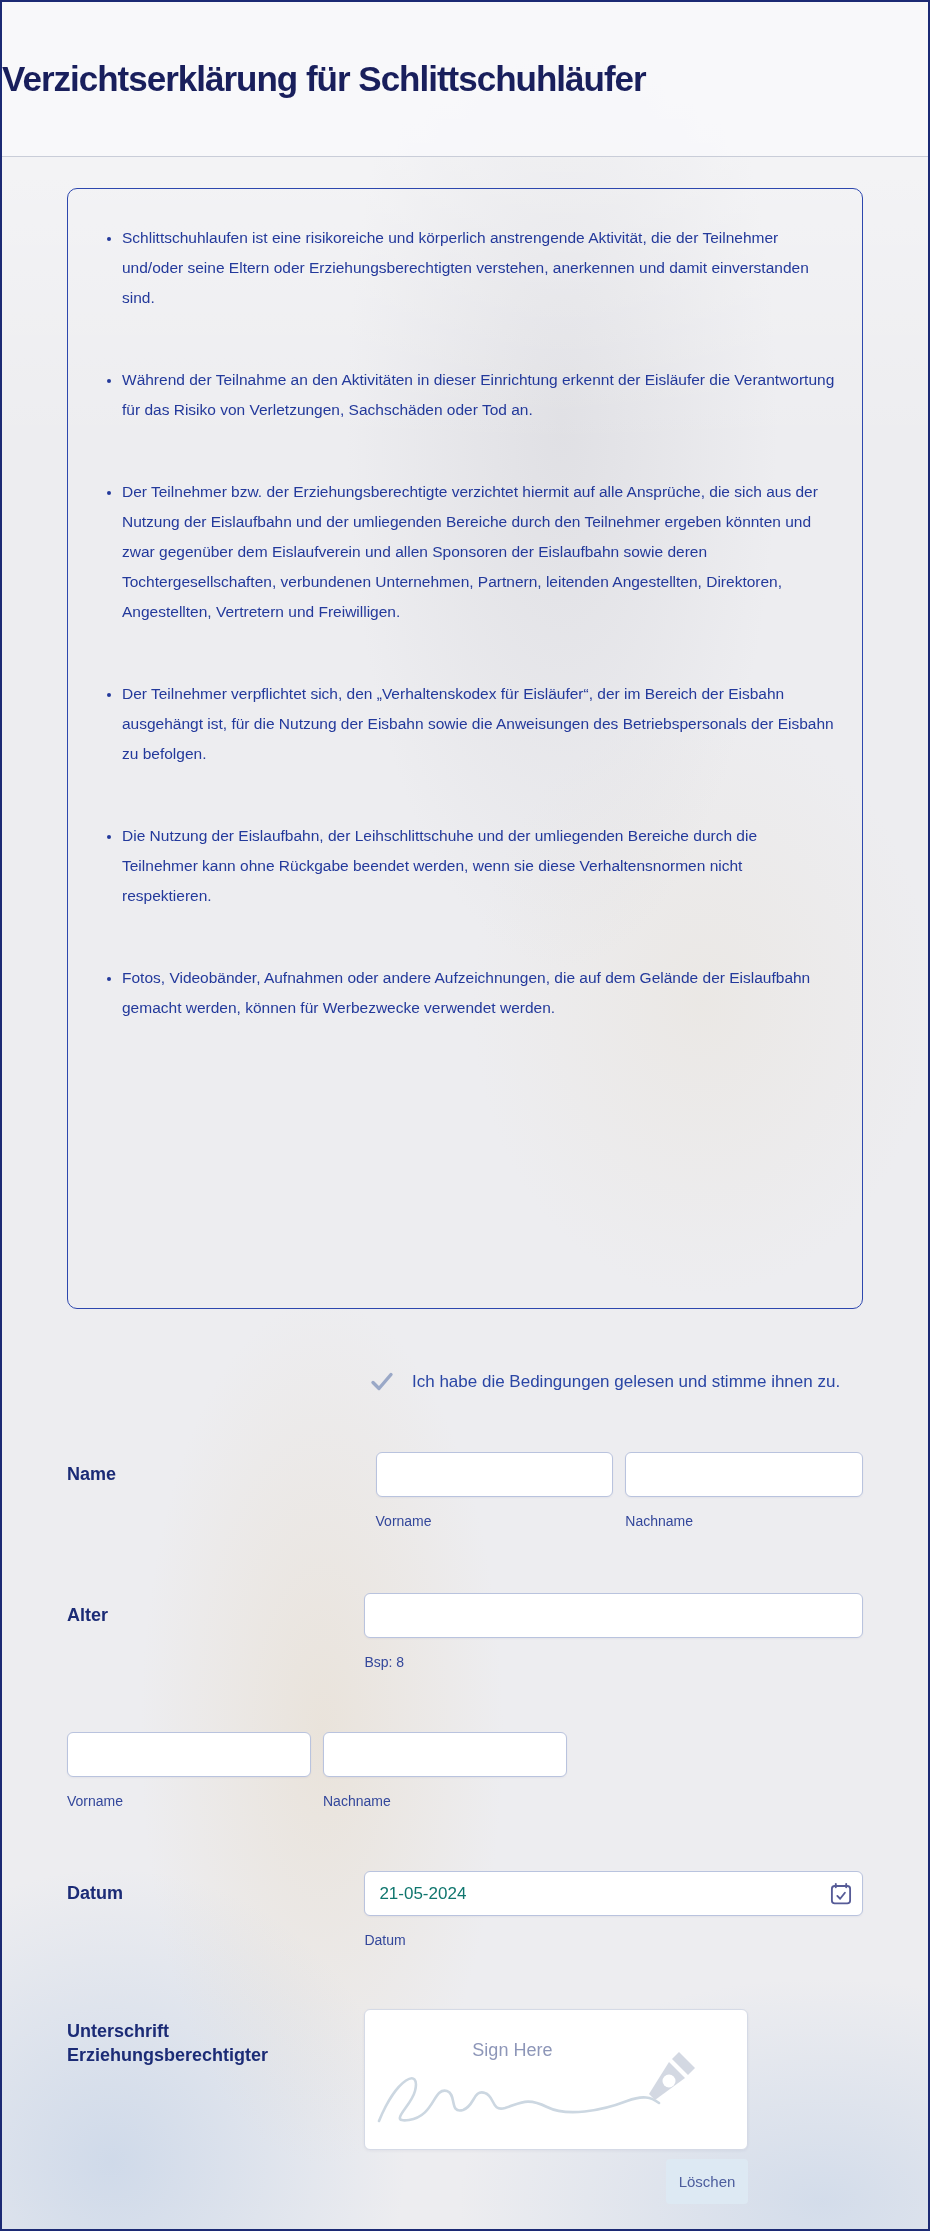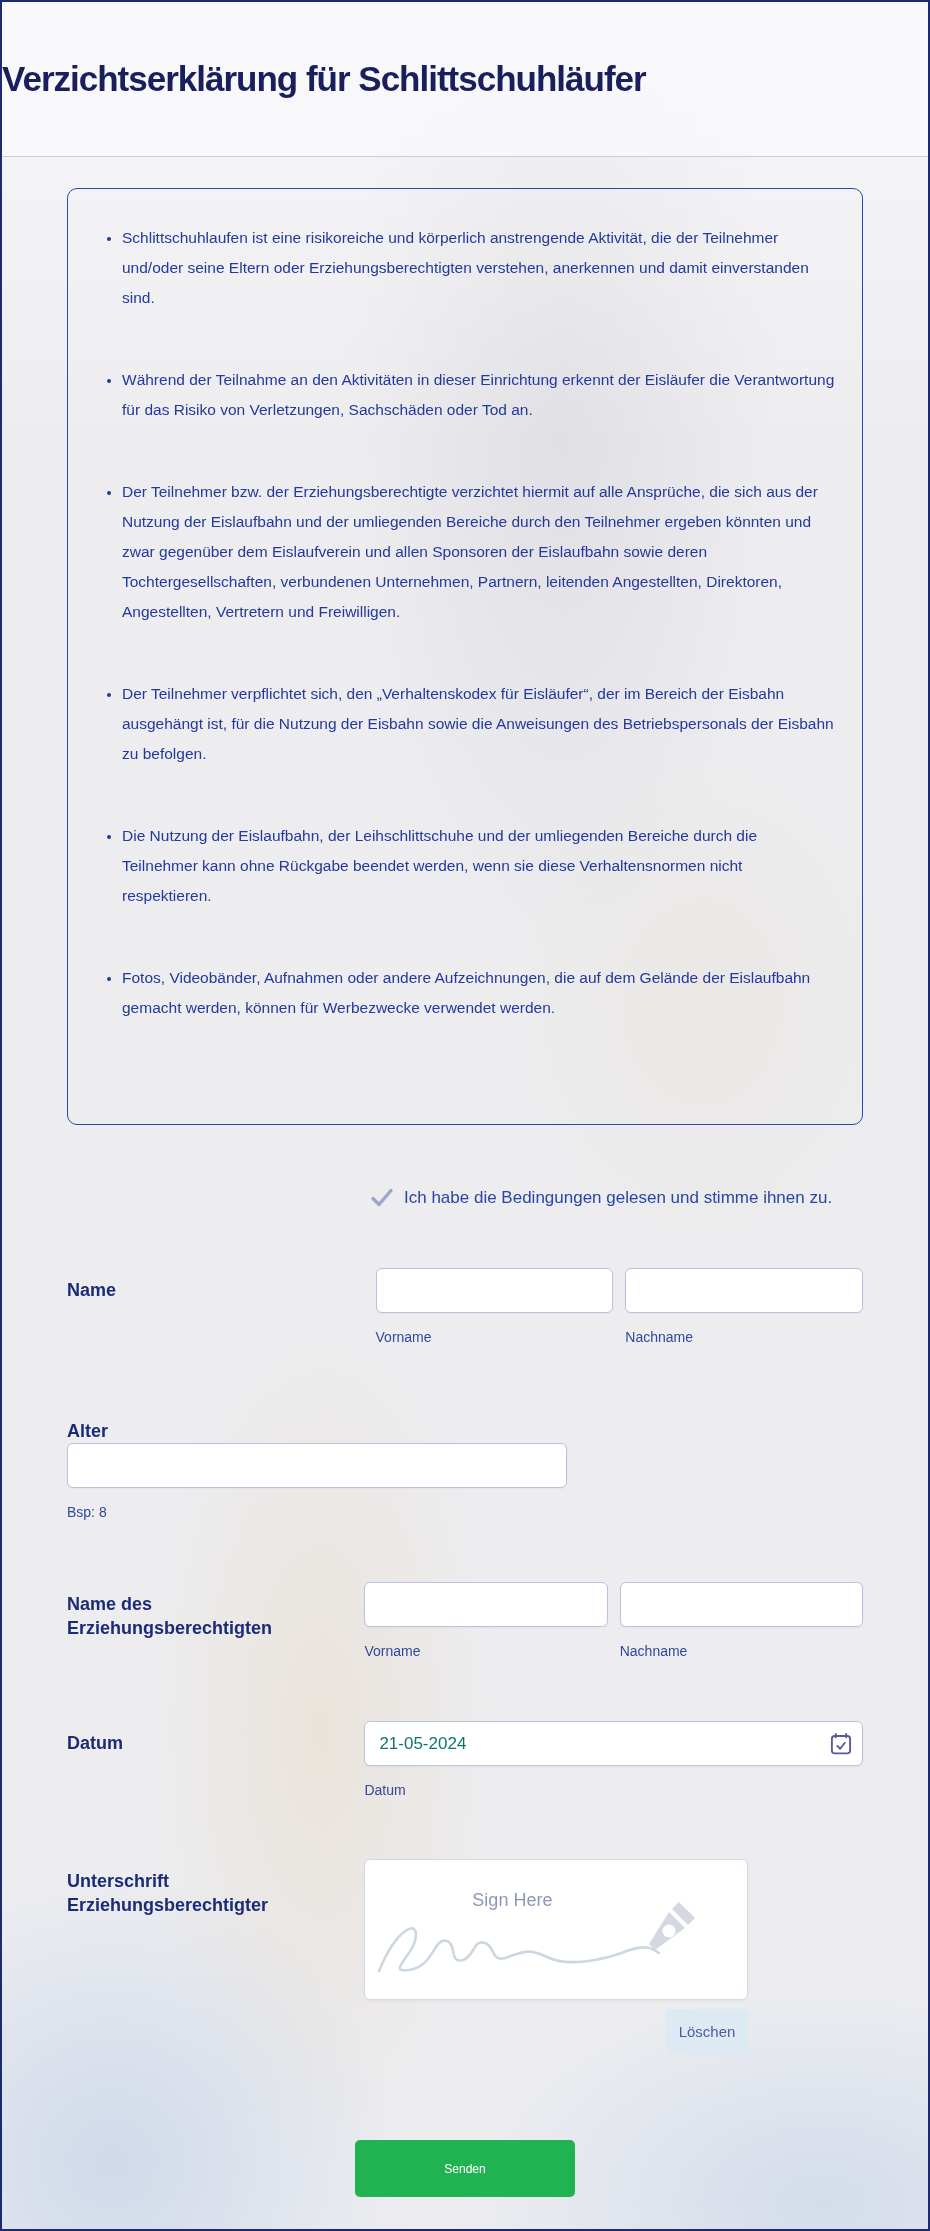--- a/index.html
+++ b/index.html
@@ -35,21 +35,21 @@
   }
   .header h1 {
     font-size: 35px;
     font-weight: bold;
     letter-spacing: -1px;
     color: #191f5c;
   }
   
   .terms-box {
     margin: 31px 65px 0 65px;
-    height: 937px;
+    height: 1121px;
     border: 1px solid #2d47ae;
     border-radius: 10px;
     padding: 34px 26px 8px 32px;
     overflow: hidden;
   }
   .terms-box ul {
     list-style: disc;
     padding-left: 22px;
   }
   .terms-box li {
@@ -57,21 +57,21 @@
     line-height: 30px;
     color: #23399b;
   }
   .terms-box li::marker { color: #23399b; font-size: 14px; }
   .terms-box li:not(:last-child) { margin-bottom: 52px; }
   
   .agreement {
     margin: 58px 65px 0 368px;
     display: flex;
     align-items: flex-start;
-    gap: 10px;
+    gap: 18px;
     cursor: default;
   }
   .agreement .check-icon-wrap {
     width: 24px; height: 24px;
     flex: 0 0 auto;
     margin-top: 2px;
   }
   .agreement .agreement-text {
     max-width: 442px;
     font-size: 17px;
@@ -107,21 +107,21 @@
     padding: 0 14px;
     outline: none;
   }
   .sublabel {
     margin-top: 16px;
     font-size: 14px;
     line-height: 16px;
     color: #33479b;
   }
   .mt-56 { margin-top: 56px; gap: 16px; }
-  .mt-64 { margin-top: 64px; flex-direction: column; }
+  .mt-64 { margin-top: 64px; }
   .mt-62 { margin-top: 62px; }
   .mt-61 { margin-top: 61px; }
   
   .date-wrap { position: relative; }
   .date-input { padding-right: 44px; }
   .calendar-btn {
     position: absolute;
     right: 9px; top: 10px;
     width: 26px; height: 26px;
     background: none; border: none; cursor: pointer; padding: 0;
@@ -221,21 +221,20 @@
     <div class="row-label">Alter</div>
     <div class="row-inputs">
       <div class="field-col">
         <input class="text-input" type="text" value="" style="">
         <div class="sublabel">Bsp: 8</div>
       </div>
     </div>
   </div>
 
   <div class="form-row mt-62">
-    <div class="row-label">Name des Erziehungsberechtigten</div>
     <div class="row-inputs">
       <div class="input-pair">
         <div class="field-col">
           <input class="text-input" type="text" value="" style="">
           <div class="sublabel">Vorname</div>
         </div>
         <div class="field-col">
           <input class="text-input" type="text" value="" style="">
           <div class="sublabel">Nachname</div>
         </div>

